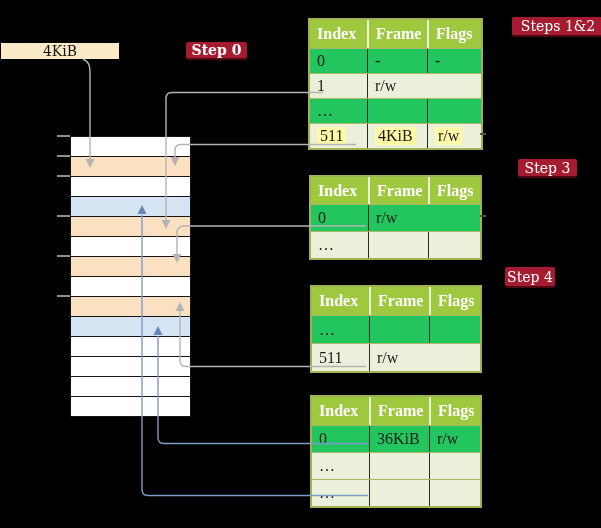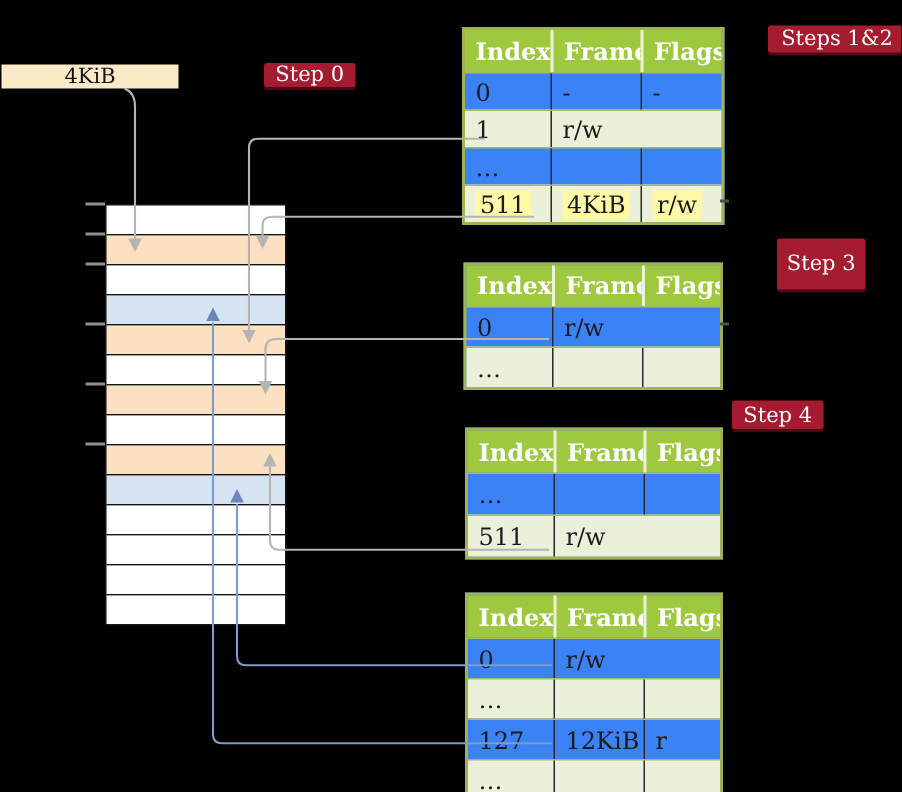--- a/index.html
+++ b/index.html
@@ -7,36 +7,36 @@
           font-family:"DejaVu Serif","Liberation Serif",serif;}
 
   
   .box4k{position:absolute;left:1px;top:43px;width:118px;height:16px;background:#faeac8;
          color:#141414;font-size:14px;display:flex;align-items:center;justify-content:center;}
 
   
   .badge{position:absolute;background:#a51c30;color:#fff;font-size:14px;
          display:flex;align-items:center;justify-content:center;border-radius:2px;
          box-shadow:0 2px 0 rgba(92,8,24,.85);white-space:nowrap;}
-  #badge-step0{left:176px;top:42px;width:61px;height:16px;}
+  #badge-step0{left:186px;top:42px;width:61px;height:16px;font-weight:bold;}
   #badge-steps12{left:512px;top:17px;width:92px;height:18px;}
-  #badge-step3{left:518px;top:159px;width:59px;height:34px;}
-  #badge-step4{left:488px;top:267px;width:61px;height:19px;}
+  #badge-step3{left:518px;top:159px;width:59px;height:17px;}
+  #badge-step4{left:505px;top:267px;width:50px;height:19px;}
 
   
   #memory-stack{position:absolute;left:70px;top:136px;width:119px;border:1px solid #141414;}
   .mem-row{height:19px;border-bottom:1px solid #141414;}
   .mem-row:last-child{border-bottom:none;}
   .mem-row.white{background:#ffffff}
   .mem-row.orange{background:#fbe0c2}
   .mem-row.blue{background:#d6e3f3}
   .tick{position:absolute;left:57px;width:13px;height:2px;background:#8f8f8f;}
 
   
-  .ptable{position:absolute;border:2px solid #a3b155;background:#3b82f6;}
+  .ptable{position:absolute;border:2px solid #a3b155;background:#22c55e;font-family:Liberation Serif, serif;}
   #pt0{left:308px;top:18px;width:171px;}
   #pt1{left:309px;top:175px;width:169px;}
   #pt2{left:310px;top:285px;width:168px;}
   #pt3{left:310px;top:395px;width:168px;}
   .trow{display:grid;grid-template-columns:57px 60px auto;}
   .thead{background:#9ec93e;}
   .tcell{font-size:16px;color:#1b1b1b;display:flex;align-items:center;padding-left:7px;overflow:hidden;}
   .hcell{color:#fff;font-weight:bold;}
   .hcell + .hcell{border-left:2px solid rgba(255,255,255,.8);}
   .trow:not(.thead) .tcell + .tcell{border-left:1px solid #2a2a2a;}
@@ -181,40 +181,32 @@
       <div class="trow thead">
         <div class="tcell hcell">Index</div>
         <div class="tcell hcell">Frame</div>
         <div class="tcell hcell">Flags</div>
       </div>
       <div class="trow">
         <div class="tcell">
           <span>0</span>
         </div>
         <div class="tcell">
-          <span>r/w</span>
-        </div>
-      </div>
-      <div class="trow shaded">
-        <div class="tcell">
-          <span>…</span>
-        </div>
-        <div class="tcell"></div>
-        <div class="tcell"></div>
-      </div>
-      <div class="trow">
-        <div class="tcell">
-          <span>127</span>
-        </div>
-        <div class="tcell">
-          <span>12KiB</span>
-        </div>
-        <div class="tcell">
-          <span>r</span>
-        </div>
+          <span>36KiB</span>
+        </div>
+        <div class="tcell">
+          <span>r/w</span>
+        </div>
+      </div>
+      <div class="trow shaded">
+        <div class="tcell">
+          <span>…</span>
+        </div>
+        <div class="tcell"></div>
+        <div class="tcell"></div>
       </div>
       <div class="trow shaded">
         <div class="tcell">
           <span>…</span>
         </div>
         <div class="tcell"></div>
         <div class="tcell"></div>
       </div>
     </div>
 

